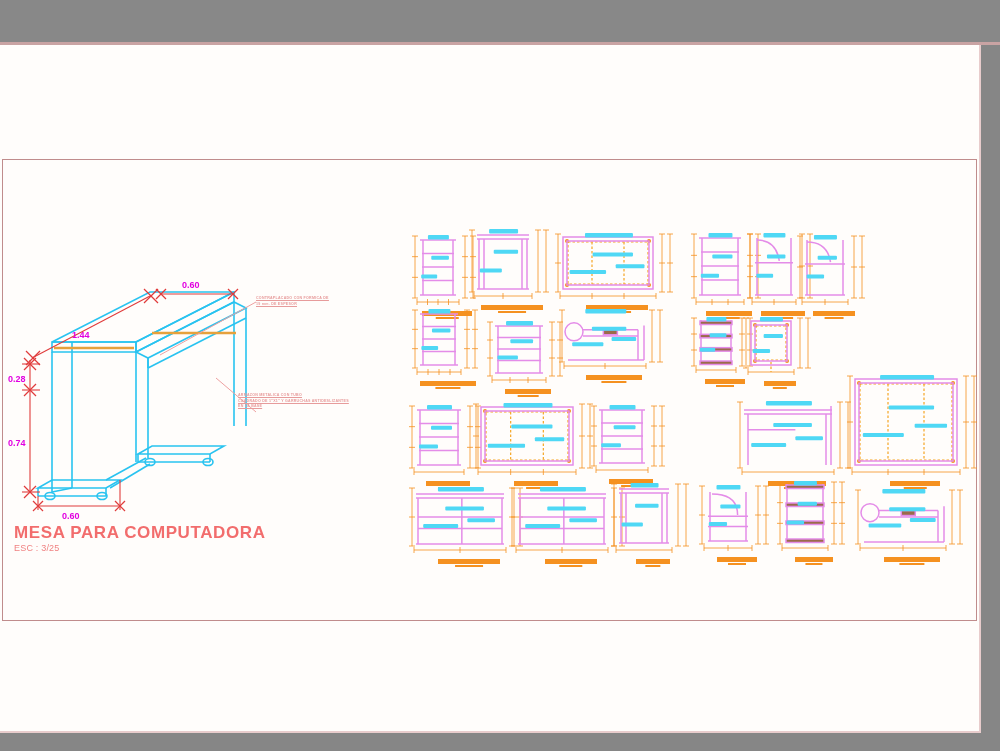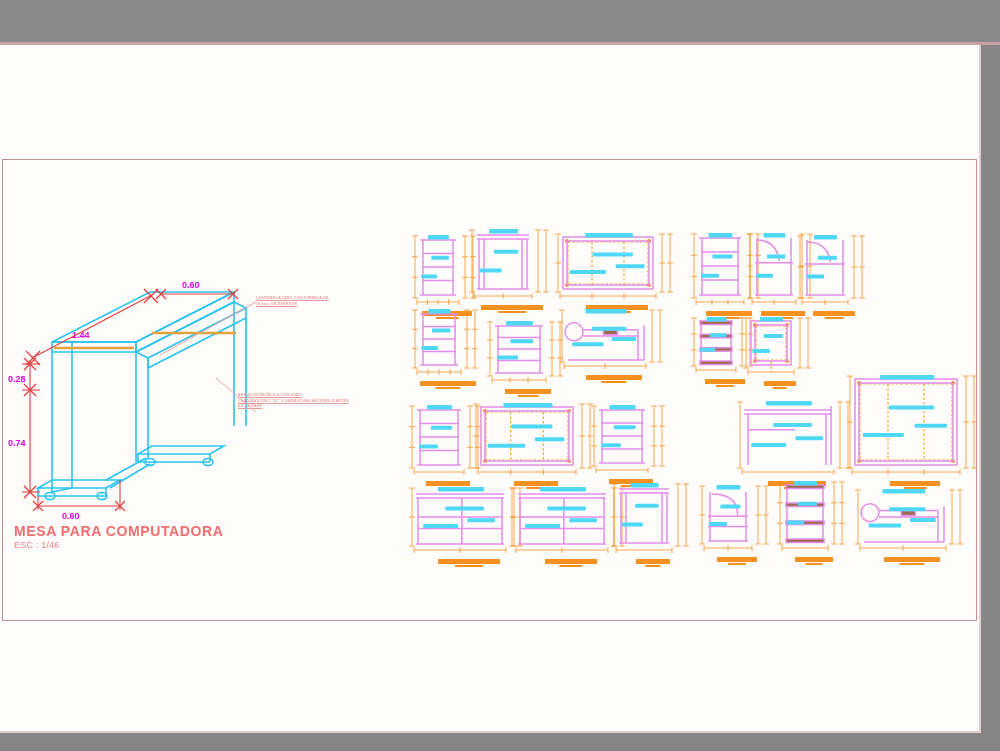--- a/index.html
+++ b/index.html
@@ -44,21 +44,21 @@
     background:transparent;
   }
 
   
   #iso-view{position:absolute;left:10px;top:230px;width:250px;height:290px;}
   #iso-view svg, .mini svg, .annot svg{display:block;overflow:visible;}
 
   
   #title-block{position:absolute;left:14px;top:524px;width:300px;}
   #title-main{
-    font-size:14px;font-weight:bold;letter-spacing:.6px;
+    font-size:17px;font-weight:bold;letter-spacing:.6px;
     color:#f26d6d;line-height:1.05;white-space:nowrap;
   }
   #title-scale{
     font-size:9px;color:#f08282;margin-top:1px;letter-spacing:.2px;
   }
 
   
   .annot-text{
     position:absolute;font-size:3.6px;color:#e79b9b;line-height:1.55;
     letter-spacing:.25px;font-weight:bold;white-space:nowrap;
@@ -201,21 +201,21 @@
   <span>19 mm. DE ESPESOR</span>
 </div>
 <div class="annot-text" style="left:238px;top:393px;">
   <span>ARMAZON METALICA CON TUBO</span>
   <span>CUADRADO DE 1"X1"  Y GARRUCHAS ANTIDESLIZANTES</span>
   <span>EN LA BASE</span>
 </div>
 
 <div id="title-block">
   <div id="title-main">MESA PARA COMPUTADORA</div>
-  <div id="title-scale">ESC : 1/46</div>
+  <div id="title-scale">ESC : 3/25</div>
 </div>
 
 <div id="views-layer">
     <div class="mini" style="left: 413px; top: 232px; width: 68px; height: 84px;">
       <svg width="68" height="84" viewBox="0 0 68 84">
         <g stroke="#f59120" stroke-width="0.8" fill="none">
           <line x1="2" y1="4" x2="2" y2="66"></line>
           <line x1="52" y1="4" x2="52" y2="66"></line>
           <line x1="60" y1="4" x2="60" y2="66"></line>
           <line x1="4" y1="70" x2="46" y2="70"></line>

